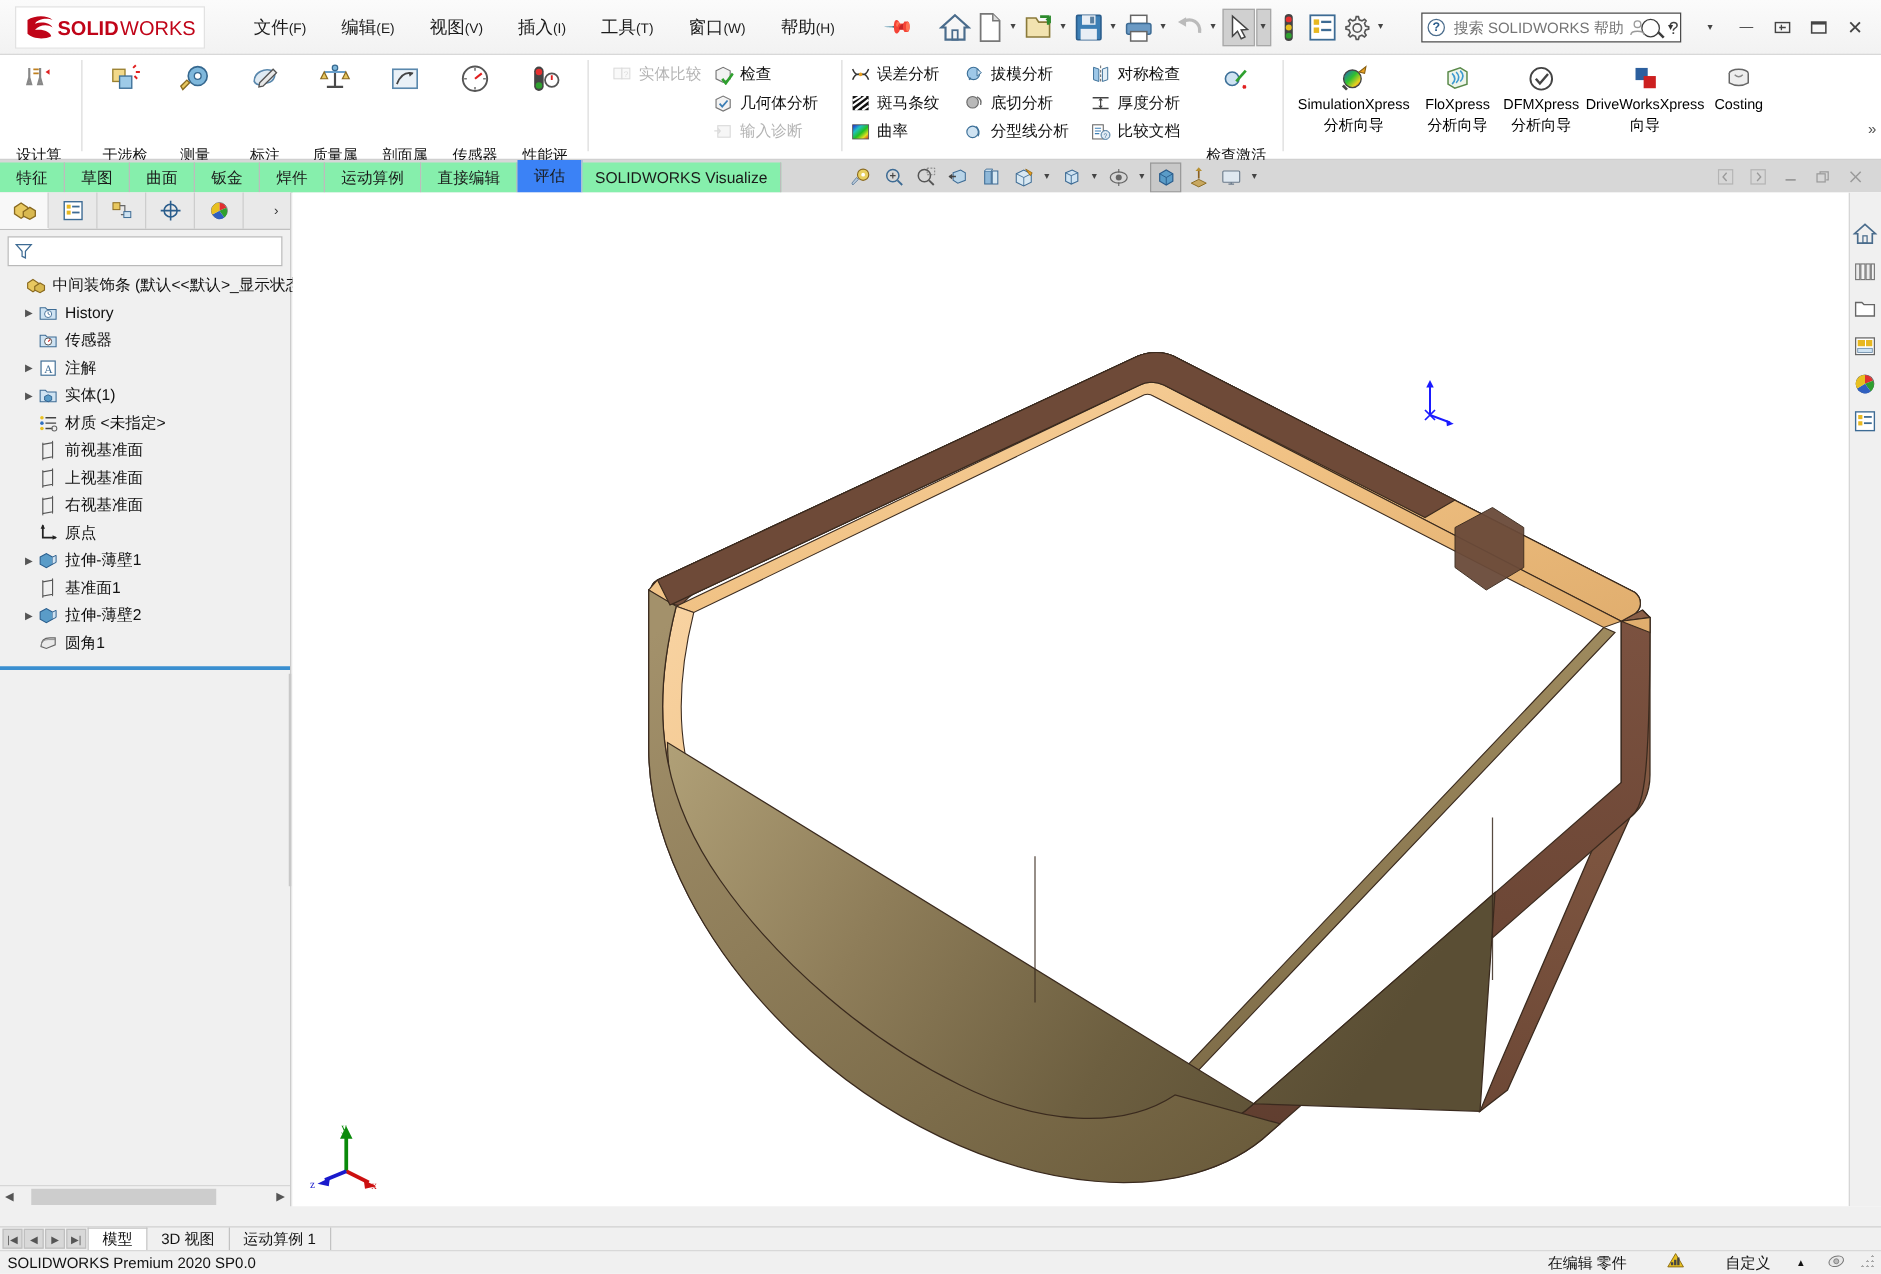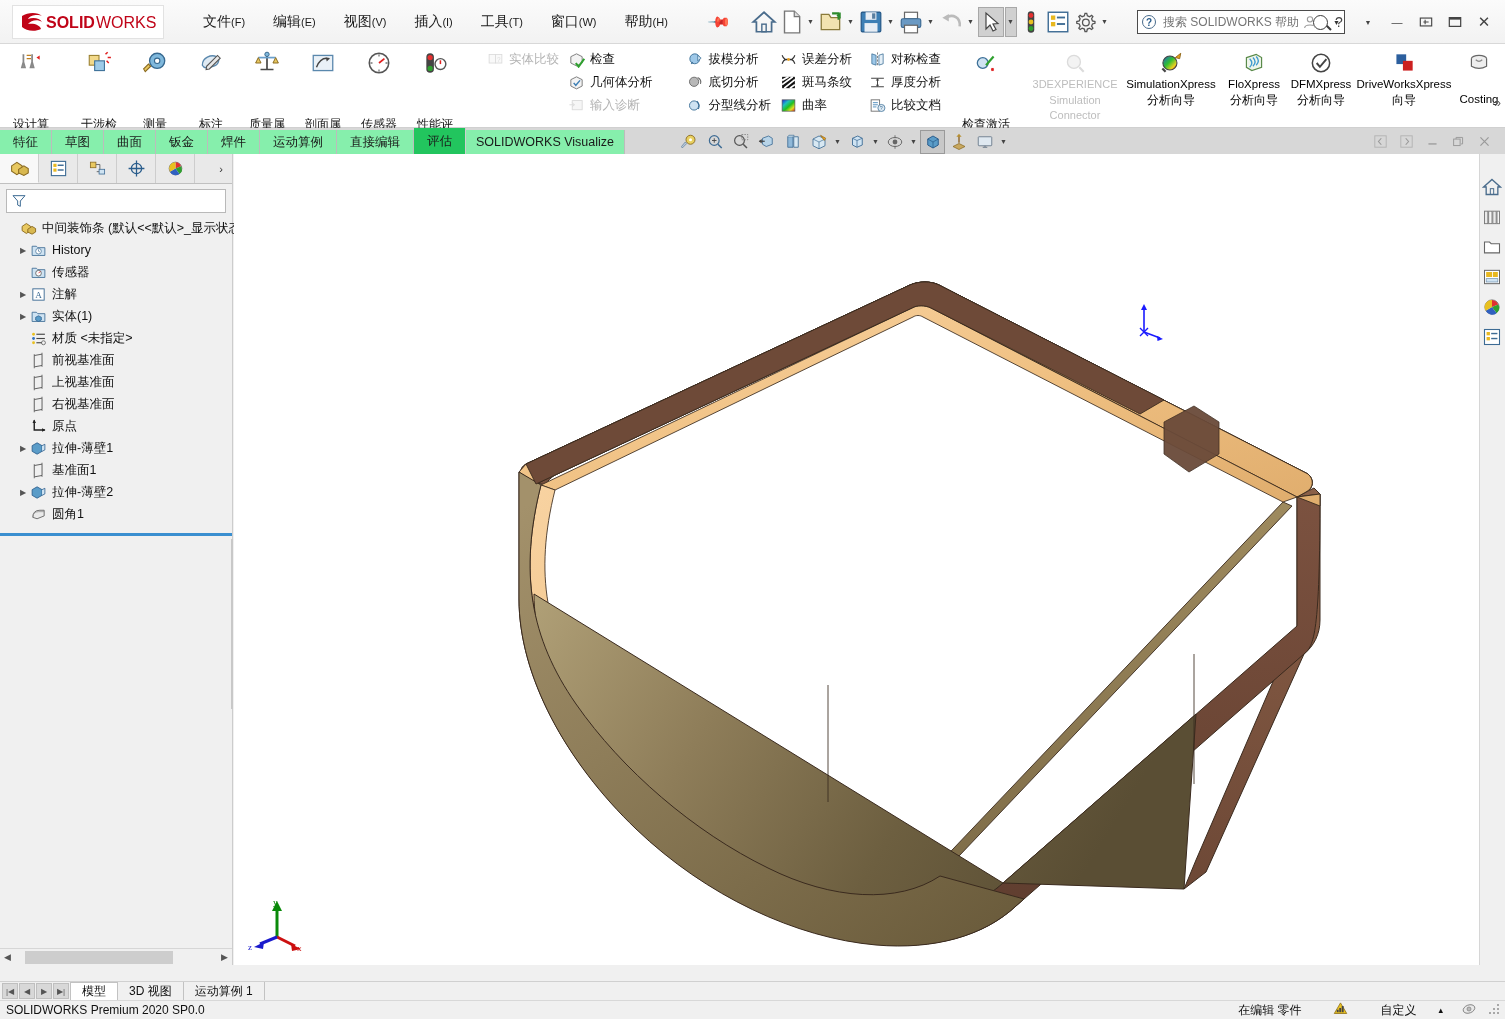--- a/index.html
+++ b/index.html
@@ -98,21 +98,21 @@
   
   .tabstrip {
     position:absolute; left:0; top:128px; width:1505px; height:26px;
     background:#d7d7d7; display:flex; align-items:flex-end;
   }
   .tab {
     height:24px; padding:0 13px; display:flex; align-items:center;
     font-size:12.5px; color:#1a1a1a; background:#86efac;
     border-right:1px solid #bcbcbc; cursor:default; white-space:nowrap;
   }
-  .tab.active { background:#22c55e; height:26px; border-right:1px solid #cfcfcf; }
+  .tab.active { background:#3b82f6; height:26px; border-right:1px solid #cfcfcf; }
   .tab.wide { padding:0 10px; }
 
   .viewtools {
     position:absolute; left:676px; top:129px; height:25px;
     display:flex; align-items:center; gap:1px;
   }
   .vt-btn { width:25px;height:24px;display:flex;align-items:center;justify-content:center;cursor:default;}
   .vt-btn.sel{background:#c8c8c8;border:1px solid #9a9a9a;}
   .vt-caret{width:11px;height:24px;display:flex;align-items:center;justify-content:center;font-size:7px;color:#444;cursor:default;}
 
@@ -452,45 +452,20 @@
         <svg class="icon-sm" viewBox="0 0 24 24" style="opacity:.35">
           <rect x="6" y="5" width="14" height="13" fill="#e8e8e8" stroke="#999" stroke-width="1.3"></rect>
           <path d="M2 11 h7 M9 11 l-3 -3 M9 11 l-3 3" stroke="#999" stroke-width="1.4" fill="none"></path>
         </svg>
         <span class="lbl">输入诊断</span>
       </div>
     </div>
 
     <div class="rsep" style="margin-left:12px;"></div>
 
-    <div class="small-col" style="margin-left:10px;">
-      <div class="small-row">
-        <svg class="icon-sm" viewBox="0 0 24 24">
-          <circle cx="11" cy="11" r="7" fill="#9ec8e8" stroke="#3d7098" stroke-width="1.3"></circle>
-          <path d="M8 16 L6 18" stroke="#3d7098" stroke-width="2"></path>
-          <path d="M15 6 l5 4 l-5 4 z" fill="#cfe3f2" stroke="#3d7098" stroke-width="1"></path>
-        </svg>
-        <span class="lbl">拔模分析</span>
-      </div>
-      <div class="small-row">
-        <svg class="icon-sm" viewBox="0 0 24 24">
-          <circle cx="10" cy="11" r="6.5" fill="#b8b8b8" stroke="#6a6a6a" stroke-width="1.3"></circle>
-          <path d="M15 5 q6 3 4 9" fill="none" stroke="#6a6a6a" stroke-width="1.6"></path>
-        </svg>
-        <span class="lbl">底切分析</span>
-      </div>
-      <div class="small-row">
-        <svg class="icon-sm" viewBox="0 0 24 24">
-          <circle cx="10" cy="12" r="6.5" fill="#cfe3f2" stroke="#3d7098" stroke-width="1.3"></circle>
-          <path d="M14 6 q5 5 2 11" fill="none" stroke="#3d7098" stroke-width="1.6"></path>
-        </svg>
-        <span class="lbl">分型线分析</span>
-      </div>
-    </div>
-
     <div class="small-col">
       <div class="small-row">
         <svg class="icon-sm" viewBox="0 0 24 24">
           <path d="M3 18 C8 4 16 20 21 6" fill="none" stroke="#333" stroke-width="1.6"></path>
           <path d="M3 6 C8 20 16 4 21 18" fill="none" stroke="#333" stroke-width="1.6"></path>
           <circle cx="12" cy="12" r="2" fill="#e8a020"></circle>
         </svg>
         <span class="lbl">误差分析</span>
       </div>
       <div class="small-row">
@@ -510,20 +485,45 @@
                 <stop offset="78%" stop-color="#e0e020"></stop>
             <stop offset="100%" stop-color="#e02020"></stop>
               </linearGradient>
             </defs>
           <rect x="3" y="4" width="18" height="16" fill="url(#cg)" stroke="#555" stroke-width="1"></rect>
         </svg>
         <span class="lbl">曲率</span>
       </div>
     </div>
 
+    <div class="small-col" style="margin-left:10px;">
+      <div class="small-row">
+        <svg class="icon-sm" viewBox="0 0 24 24">
+          <circle cx="11" cy="11" r="7" fill="#9ec8e8" stroke="#3d7098" stroke-width="1.3"></circle>
+          <path d="M8 16 L6 18" stroke="#3d7098" stroke-width="2"></path>
+          <path d="M15 6 l5 4 l-5 4 z" fill="#cfe3f2" stroke="#3d7098" stroke-width="1"></path>
+        </svg>
+        <span class="lbl">拔模分析</span>
+      </div>
+      <div class="small-row">
+        <svg class="icon-sm" viewBox="0 0 24 24">
+          <circle cx="10" cy="11" r="6.5" fill="#b8b8b8" stroke="#6a6a6a" stroke-width="1.3"></circle>
+          <path d="M15 5 q6 3 4 9" fill="none" stroke="#6a6a6a" stroke-width="1.6"></path>
+        </svg>
+        <span class="lbl">底切分析</span>
+      </div>
+      <div class="small-row">
+        <svg class="icon-sm" viewBox="0 0 24 24">
+          <circle cx="10" cy="12" r="6.5" fill="#cfe3f2" stroke="#3d7098" stroke-width="1.3"></circle>
+          <path d="M14 6 q5 5 2 11" fill="none" stroke="#3d7098" stroke-width="1.6"></path>
+        </svg>
+        <span class="lbl">分型线分析</span>
+      </div>
+    </div>
+
     <div class="small-col" style="margin-left:8px;">
       <div class="small-row">
         <svg class="icon-sm" viewBox="0 0 24 24">
           <path d="M4 4 L10 6 L10 20 L4 18 Z" fill="#9ec8e8" stroke="#3d7098" stroke-width="1.1"></path>
           <path d="M20 4 L14 6 L14 20 L20 18 Z" fill="#e4eff7" stroke="#3d7098" stroke-width="1.1"></path>
           <path d="M12 2 v20" stroke="#555" stroke-width="1" stroke-dasharray="3 2"></path>
         </svg>
         <span class="lbl">对称检查</span>
       </div>
       <div class="small-row">
@@ -554,29 +554,20 @@
         </svg>
         <div class="lbl">检查激活</div>
         <div class="lbl">的文档</div>
         <div class="dd">▼</div>
       </div>
     </div>
 
     <div class="rsep" style="margin-left:4px;"></div>
 
     <div class="rgroup" style="align-items:flex-start;">
-      <div class="wide-btn dis" style="width:92px;">
-        <svg class="icon" viewBox="0 0 24 24" style="opacity:.35">
-          <circle cx="11" cy="11" r="6" fill="#ddd" stroke="#999" stroke-width="1.2"></circle>
-          <path d="M16 16 l4 4" stroke="#999" stroke-width="2"></path>
-        </svg>
-        <div class="lbl" style="font-size:11px;">3DEXPERIENCE</div>
-        <div class="lbl lbl2" style="font-size:11px;">Simulation</div>
-        <div class="lbl lbl2" style="font-size:11px;">Connector</div>
-      </div>
       <div class="wide-btn" style="width:100px;">
         <svg class="icon" viewBox="0 0 24 24">
           <defs>
               <linearGradient id="sx" x1="0" y1="0" x2="1" y2="1">
             <stop offset="0%" stop-color="#2060d0"></stop>
                 <stop offset="45%" stop-color="#30c030"></stop>
             <stop offset="75%" stop-color="#e8d020"></stop>
                 <stop offset="100%" stop-color="#e03020"></stop>
               </linearGradient>
             </defs>
@@ -604,21 +595,21 @@
         <div class="lbl">分析向导</div>
       </div>
       <div class="wide-btn" style="width:98px;">
         <svg class="icon" viewBox="0 0 24 24">
           <rect x="5" y="4" width="9" height="9" fill="#2c5f9e"></rect>
           <rect x="11" y="10" width="9" height="9" fill="#cc2020"></rect>
         </svg>
         <div class="lbl" style="font-size:11.5px;">DriveWorksXpress</div>
         <div class="lbl">向导</div>
       </div>
-      <div class="wide-btn" style="width:52px;gap:15px;">
+      <div class="wide-btn" style="width:52px;">
         <svg class="icon" viewBox="0 0 24 24">
           <ellipse cx="12" cy="8" rx="7" ry="3" fill="#eee" stroke="#666" stroke-width="1.1"></ellipse>
           <path d="M5 8 v7 q7 4 14 0 v-7" fill="#eee" stroke="#666" stroke-width="1.1"></path>
           <path d="M9 9 q3 3 6 0" fill="none" stroke="#888" stroke-width="1"></path>
         </svg>
         <div class="lbl" style="font-size:11.5px;">Costing</div>
       </div>
     </div>
 
     <div class="ribbon-more">»</div>

